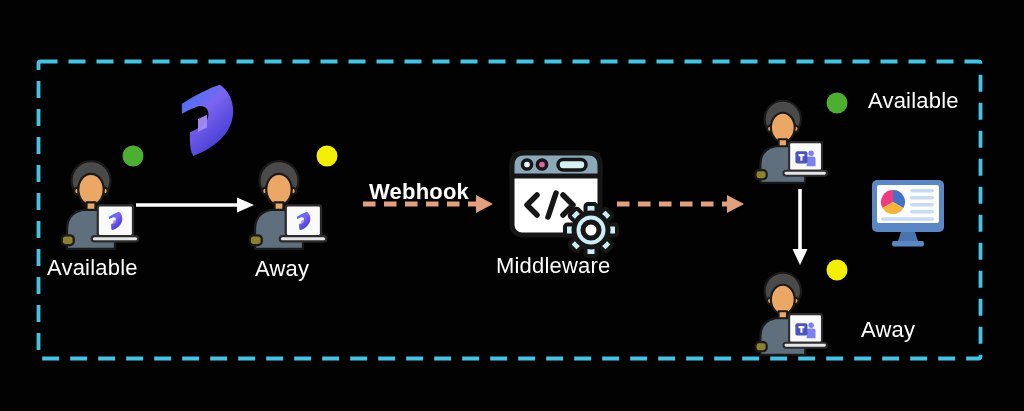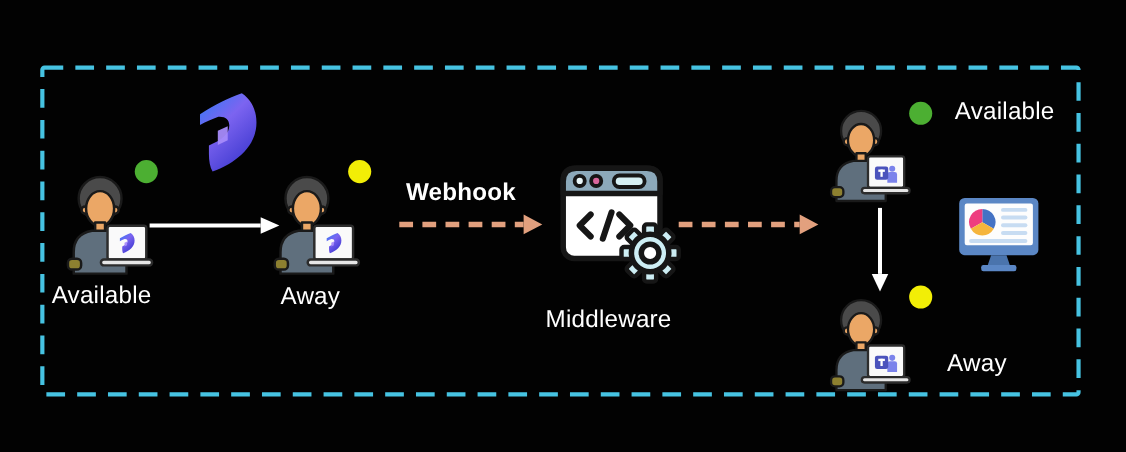--- a/index.html
+++ b/index.html
@@ -12,21 +12,21 @@
   }
   .canvas svg{position:absolute;left:0;top:0;}
   .label{
     position:absolute;
     color:#ffffff;
     font-size:22px;
     line-height:1.1;
     white-space:nowrap;
     letter-spacing:0.2px;
   }
-  .label.bold{font-weight:700;}
+  .label.bold{font-weight:700;margin-top:17px;}
 </style>
 </head>
 <body>
 
 <div class="canvas">
 
   <svg width="1024" height="411" viewBox="0 0 1024 411">
     <defs>
       <linearGradient id="dgrad" x1="0%" y1="0%" x2="70%" y2="100%">
         <stop offset="0%" stop-color="#2e7cf6"></stop>
@@ -151,18 +151,18 @@
       <rect x="20" y="61" width="32" height="5.5" rx="2" fill="#5b87c5"></rect>
     </g>
   </svg>
 
   <div class="label" style="left:47px;top:256px">Available</div>
 
   <div class="label" style="left:255px;top:257px">Away</div>
 
   <div class="label bold" style="left:369px;top:163px">Webhook</div>
 
-  <div class="label" style="left:496px;top:278px">Middleware</div>
+  <div class="label" style="left:496px;top:254px">Middleware</div>
 
   <div class="label" style="left:868px;top:89px">Available</div>
 
   <div class="label" style="left:861px;top:318px">Away</div>
 </div>
 
 </body></html>

